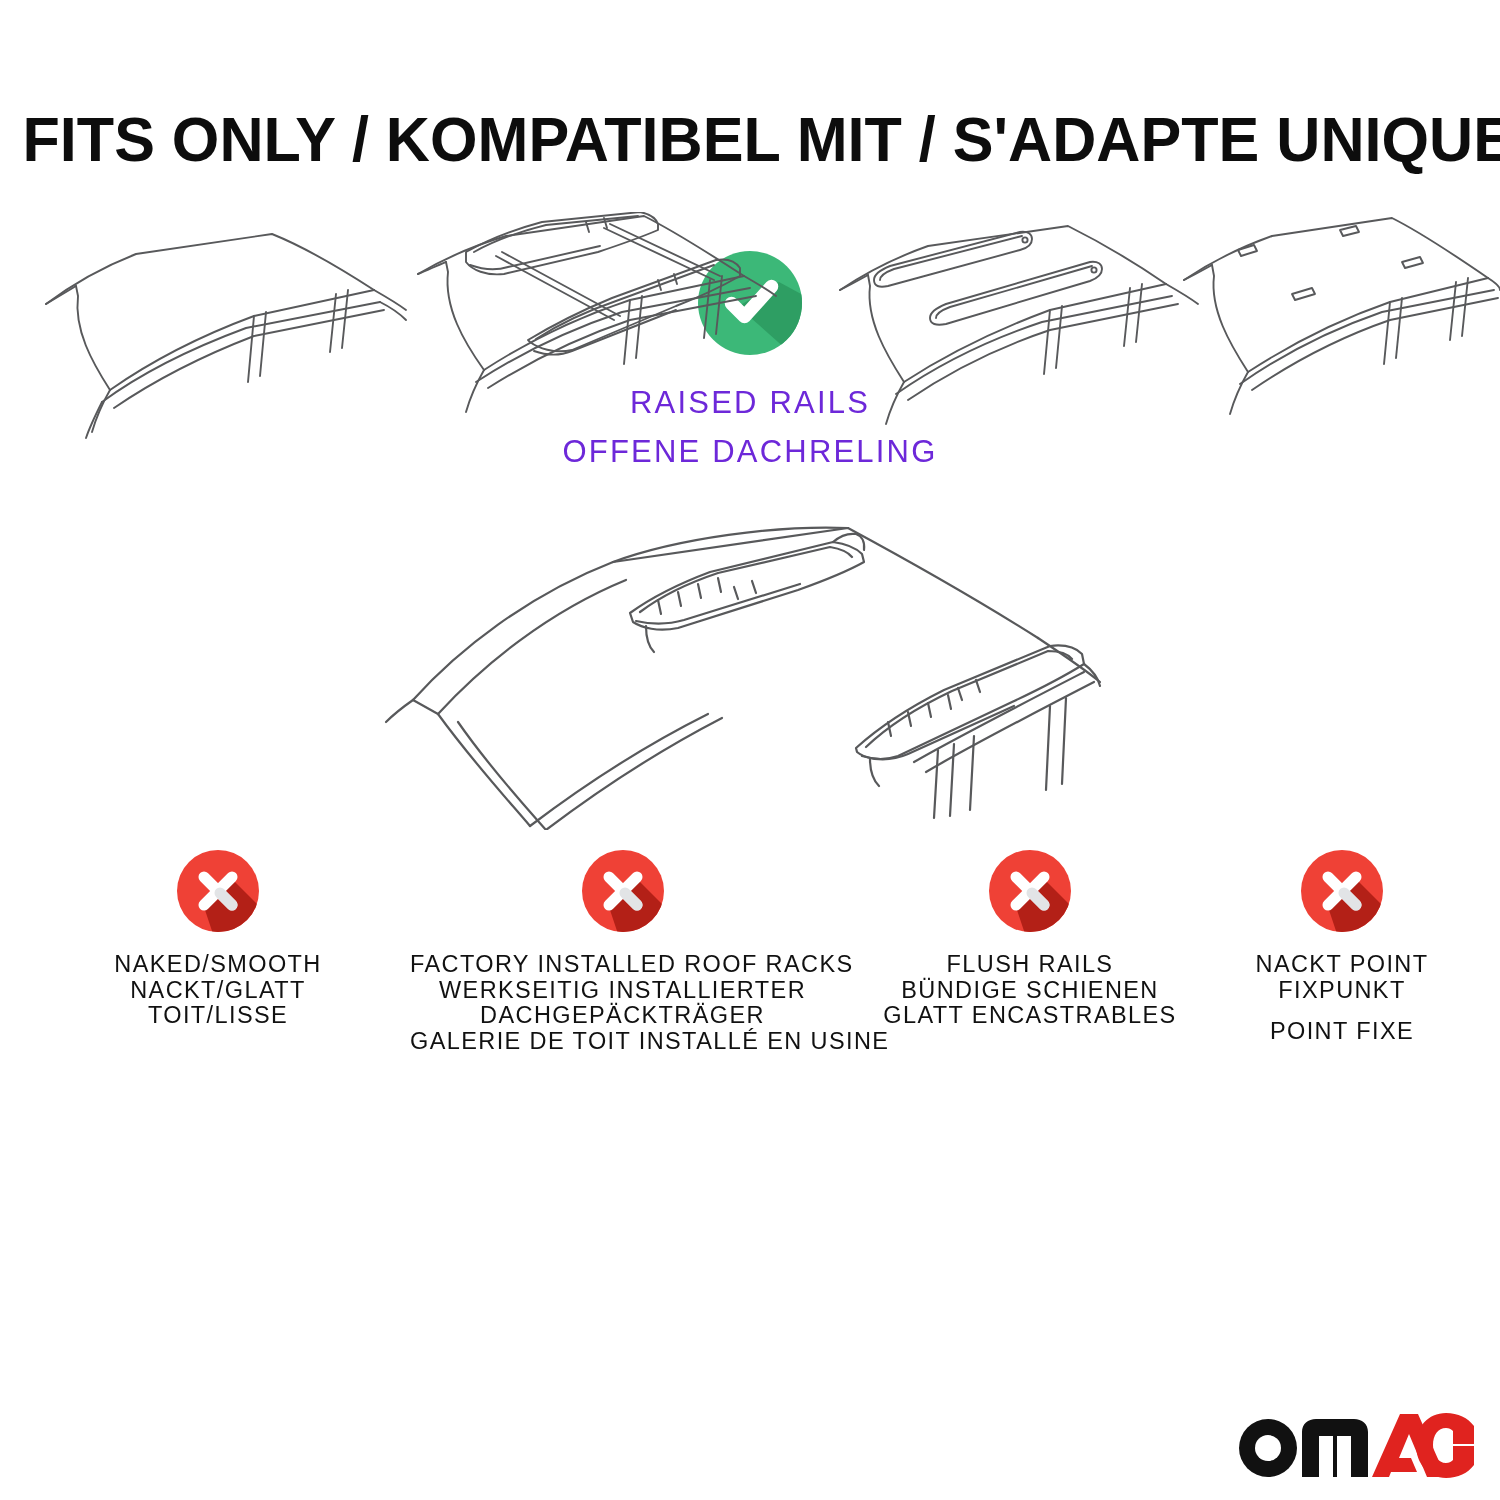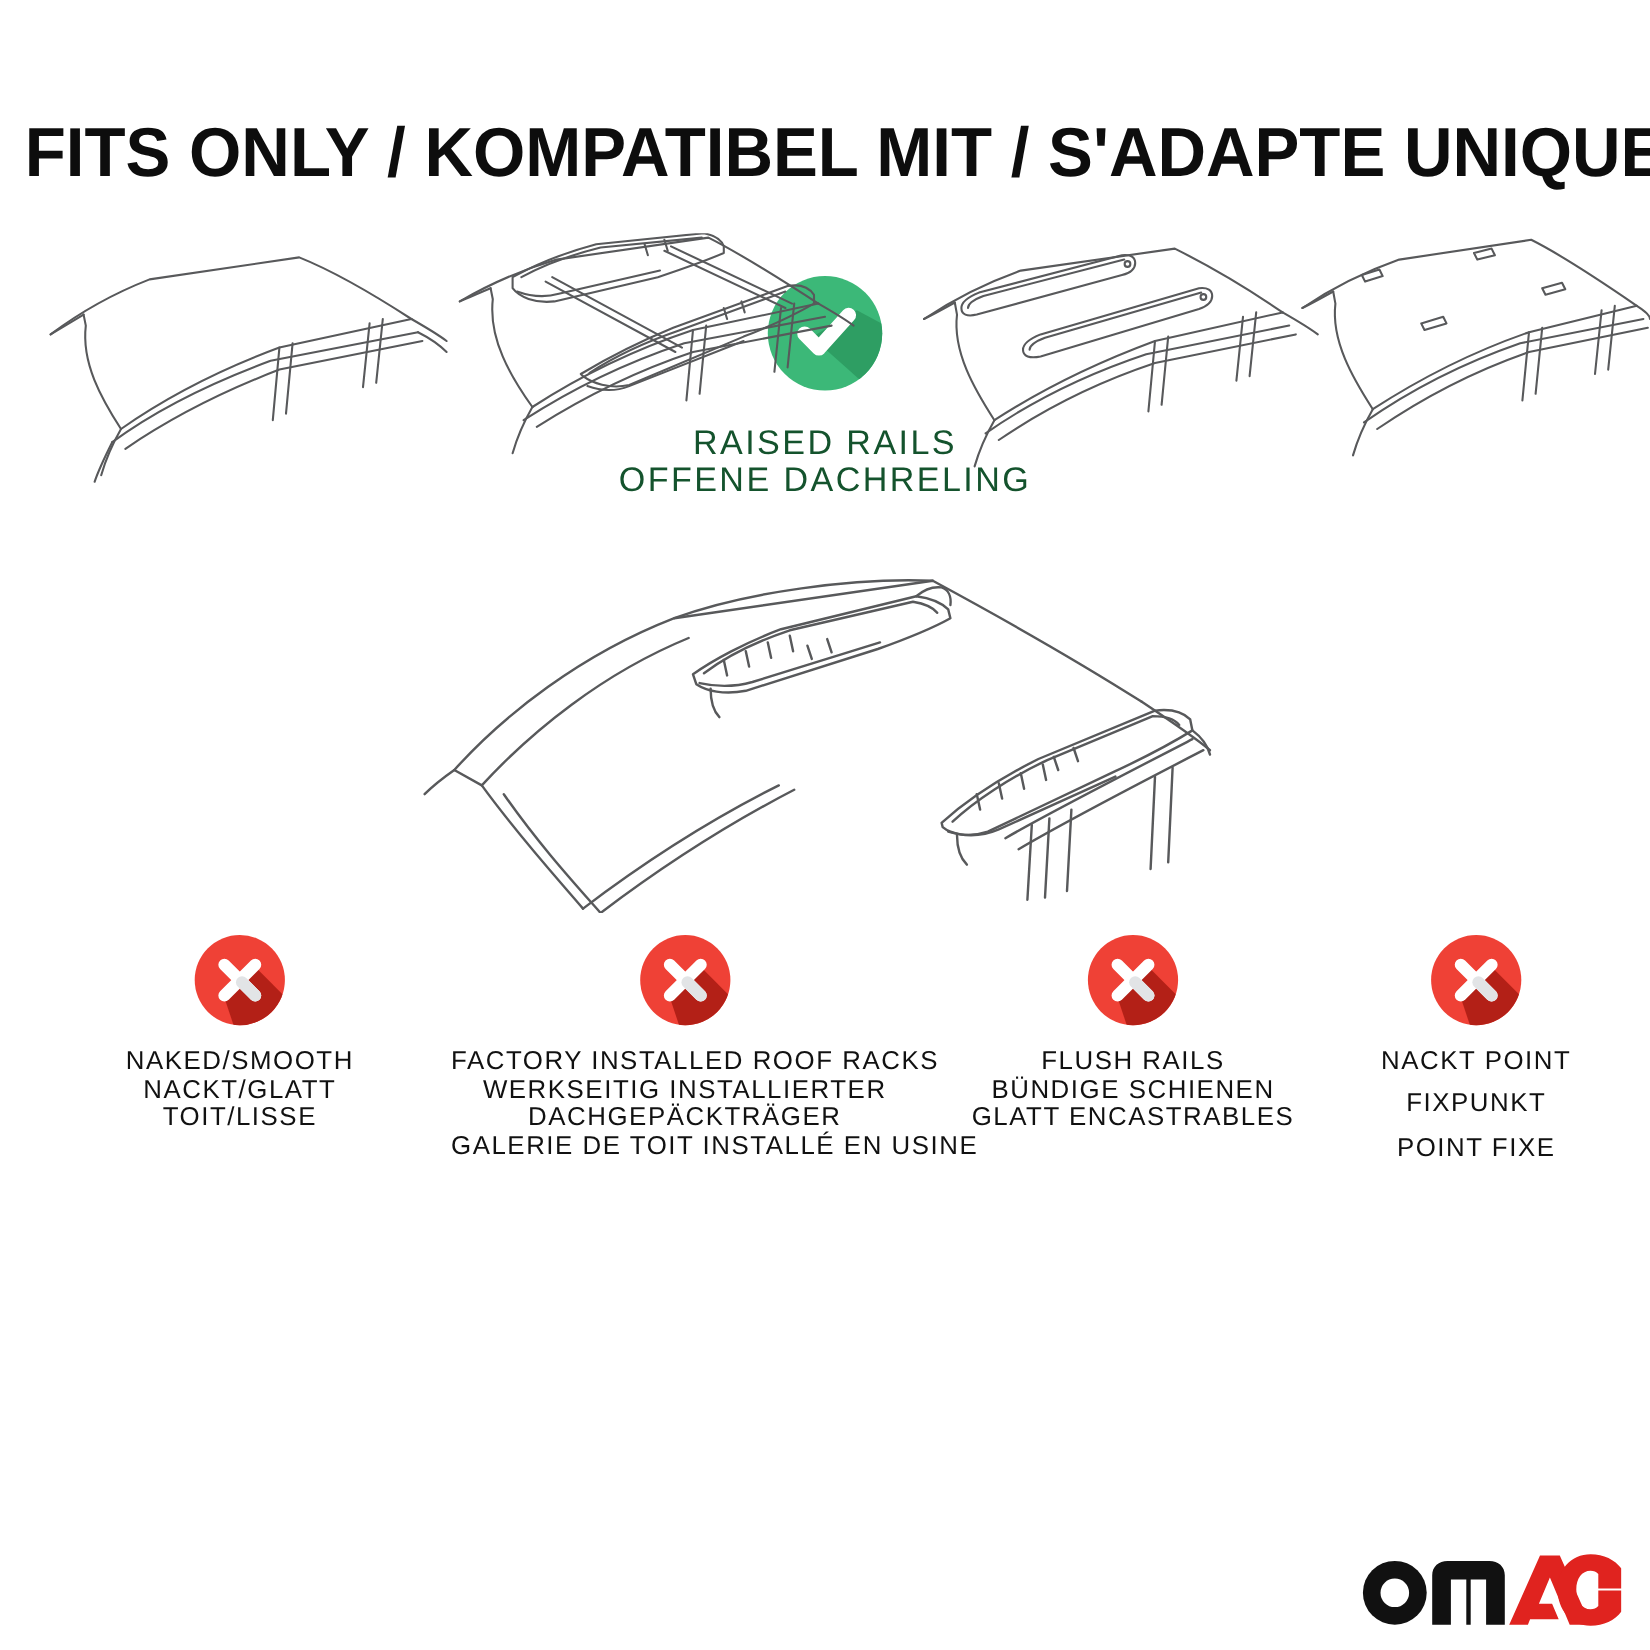--- a/index.html
+++ b/index.html
@@ -53,21 +53,21 @@
     display: block;
   }
   .icon-wrap.ok { width: 110px; height: 110px; }
   .icon-wrap.no { width: 86px; height: 86px; }
 
   .ok-label {
     margin-top: 28px;
     font-size: 31px;
     line-height: 33px;
     letter-spacing: 2.2px;
-    color: #14532d;
+    color: #6d28d9;
     font-weight: 400;
     white-space: nowrap;
   }
 
   .ok-art {
     position: absolute;
     left: 378px;
     top: 500px;
     width: 744px;
     height: 330px;
@@ -128,21 +128,21 @@
         </defs>
         <circle cx="55" cy="55" r="52" fill="#3cb878"></circle>
         <g clip-path="url(#okClip)">
           <polygon points="44,58 56,70 110,118 110,48 84,34" fill="#2e9e63"></polygon>
         </g>
         <path d="M36.5 55.5 L49.5 68.5 L76.5 38.5" fill="none" stroke="#ffffff" stroke-width="13.5" stroke-linecap="round" stroke-linejoin="round"></path>
       </svg>
     </div>
 
     <div class="ok-label">RAISED RAILS</div>
-    <div class="ok-label" style="margin-top:0">OFFENE DACHRELING</div>
+    <div class="ok-label" style="margin-top:16px">OFFENE DACHRELING</div>
   </div>
 
   <div class="ok-art">
     <svg width="744" height="330" viewBox="0 0 744 330" aria-hidden="true">
       <g fill="none" stroke="#58595b" stroke-width="2.2" stroke-linecap="round" stroke-linejoin="round">
 
         <path d="M35 200 C80 150 150 95 235 62 L470 28 C520 55 600 100 660 138"></path>
         <path d="M35 200 L60 214 C105 165 170 112 248 80"></path>
         <path d="M235 62 C300 38 400 25 470 28"></path>
 
@@ -273,21 +273,21 @@
             <polygon points="42,36 56,30 86,60 86,92 40,92 30,62" fill="#b32017"></polygon>
           </g>
           <g stroke-linecap="round" stroke-width="11">
             <line x1="29" y1="29" x2="57" y2="57" stroke="#ffffff"></line>
             <line x1="57" y1="29" x2="29" y2="57" stroke="#ffffff"></line>
             <line x1="45" y1="45" x2="57" y2="57" stroke="#e2e4e6"></line>
           </g>
         </svg>
       </div>
       <div class="no-label">NACKT POINT</div>
-      <div class="no-label" style="margin-top:12px">FIXPUNKT</div>
+      <div class="no-label" style="margin-top:0">FIXPUNKT</div>
       <div class="no-label" style="margin-top:16px">POINT FIXE</div>
     </div>
   </div>
 
   <div class="no-art" style="left:40px;">
     <svg width="370" height="235" viewBox="0 0 370 235" aria-hidden="true">
       <g fill="none" stroke="#58595b" stroke-width="1.9" stroke-linecap="round" stroke-linejoin="round">
         <path d="M6 92 C30 74 60 56 96 42 L232 22 C262 34 300 56 334 78"></path>
         <path d="M6 92 C16 86 26 80 36 74"></path>
         <path d="M36 74 L38 84 C34 118 52 150 70 178"></path>

